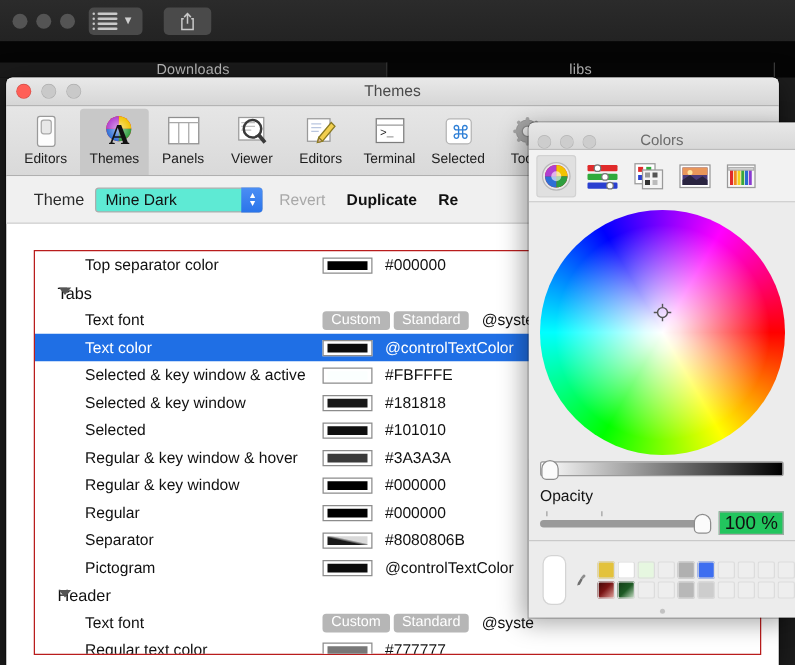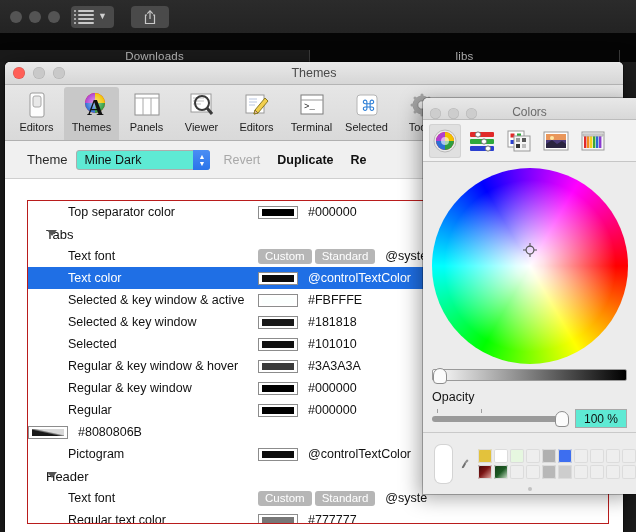--- a/index.html
+++ b/index.html
@@ -177,22 +177,22 @@
     border:1px solid #8d8d8d; border-radius:7px 7px 4px 4px;
   }
 
   .opacity { padding:9px 9px 0 9px; }
   .oplabel { font-size:12.5px; color:#141414; margin-bottom:5px; }
   .oprow { display:flex; align-items:center; gap:8px; }
   .optrack { position:relative; flex:1; height:6px; background:#9a9a9a; border-radius:3px; }
   .opticks { position:absolute; top:-7px; left:0; right:0; height:5px; }
   .opticks b { position:absolute; width:1px; height:4px; background:#9f9f9f; }
   .opfield {
-    width:52px; height:19px; background:#5eead4; border:1px solid #a9a9a9;
-    font-size:12px; display:flex; align-items:center; justify-content:center; color:#111;
+    width:52px; height:19px; background:#22c55e; border:1px solid #a9a9a9;
+    font-size:15px; display:flex; align-items:center; justify-content:center; color:#111;
   }
 
   .swatchbar {
     position:absolute; left:0; right:0; bottom:0; height:62px;
     background:#ececec; border-top:1px solid #c9c9c9;
     display:flex; align-items:center; padding-left:12px; gap:9px;
   }
   .bigswatch { width:38px; height:38px; background:#fff; border-radius:6px; box-shadow:0 0 0 1px #d4d4d4; }
   .swgrid { display:grid; grid-template-columns:repeat(10,14px); grid-auto-rows:14px; gap:2px; }
   .sw { width:14px; height:14px; border-radius:2px; background:#eeeeee; box-shadow: inset 0 0 0 1px #dcdcdc; }
@@ -437,20 +437,21 @@
 
       <div class="row">
         <span class="name">Regular</span>
         <span class="well">
             <i style="background:#000"></i>
           </span>
         <span class="val">#000000</span>
       </div>
 
       <div class="row">
+        <span class="name">Separator</span>
         <span class="well">
             <i style="background:linear-gradient(to top right,#1a1a1a 0%,#1a1a1a 42%,#d9d9d9 58%,#d9d9d9 100%)"></i>
           </span>
         <span class="val">#8080806B</span>
       </div>
 
       <div class="row">
         <span class="name">Pictogram</span>
         <span class="well">
             <i style="background:#0c0c0c"></i>

